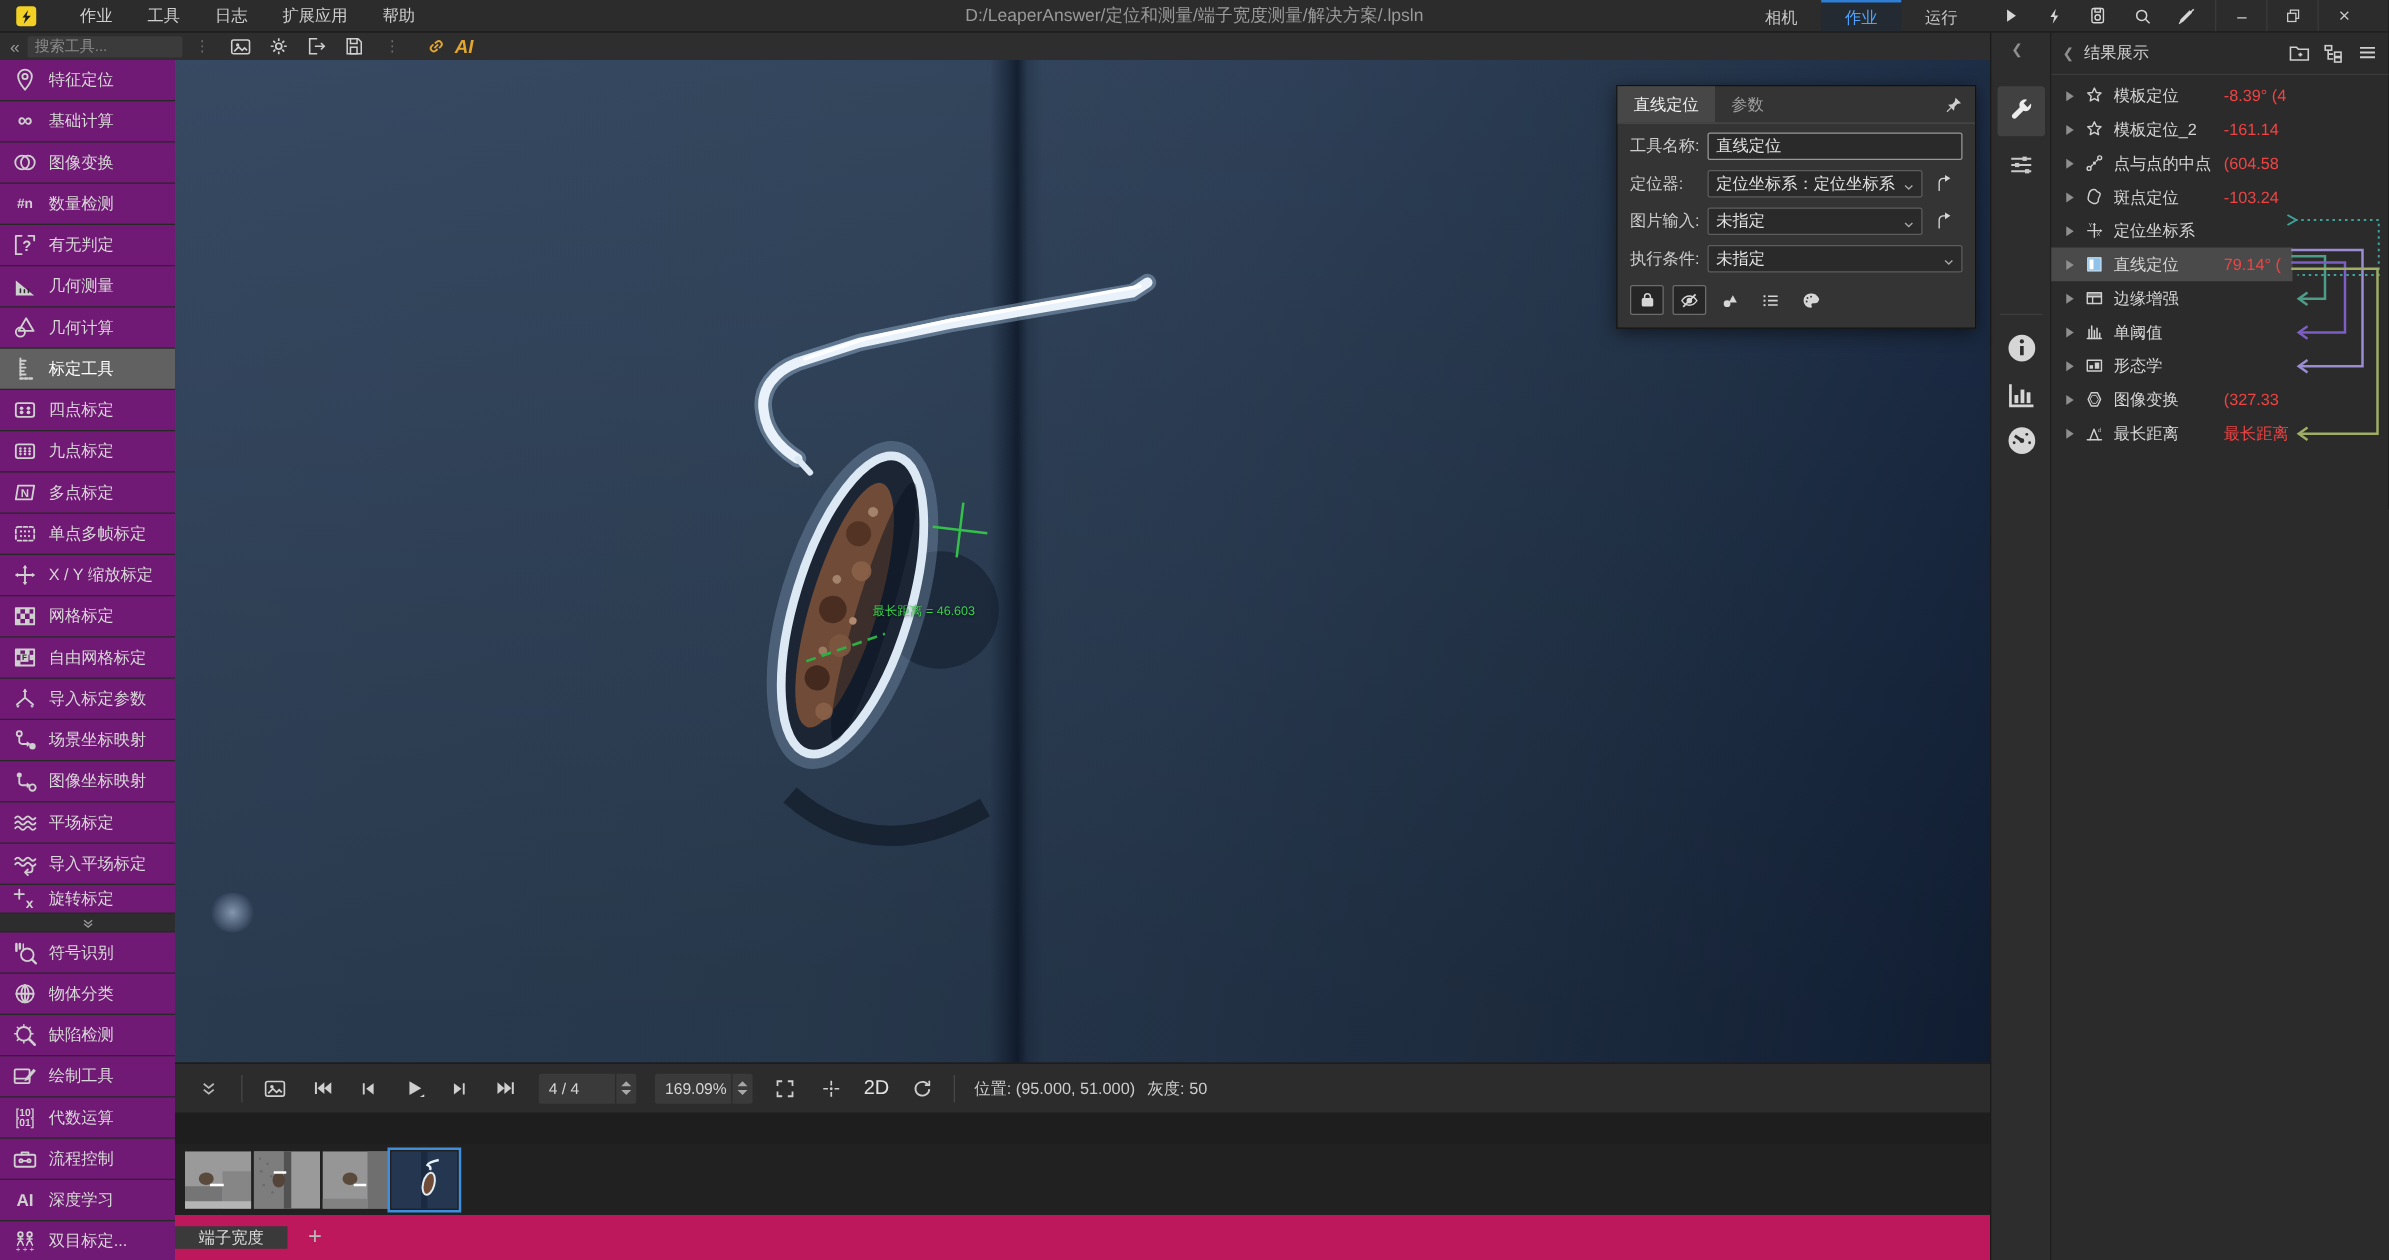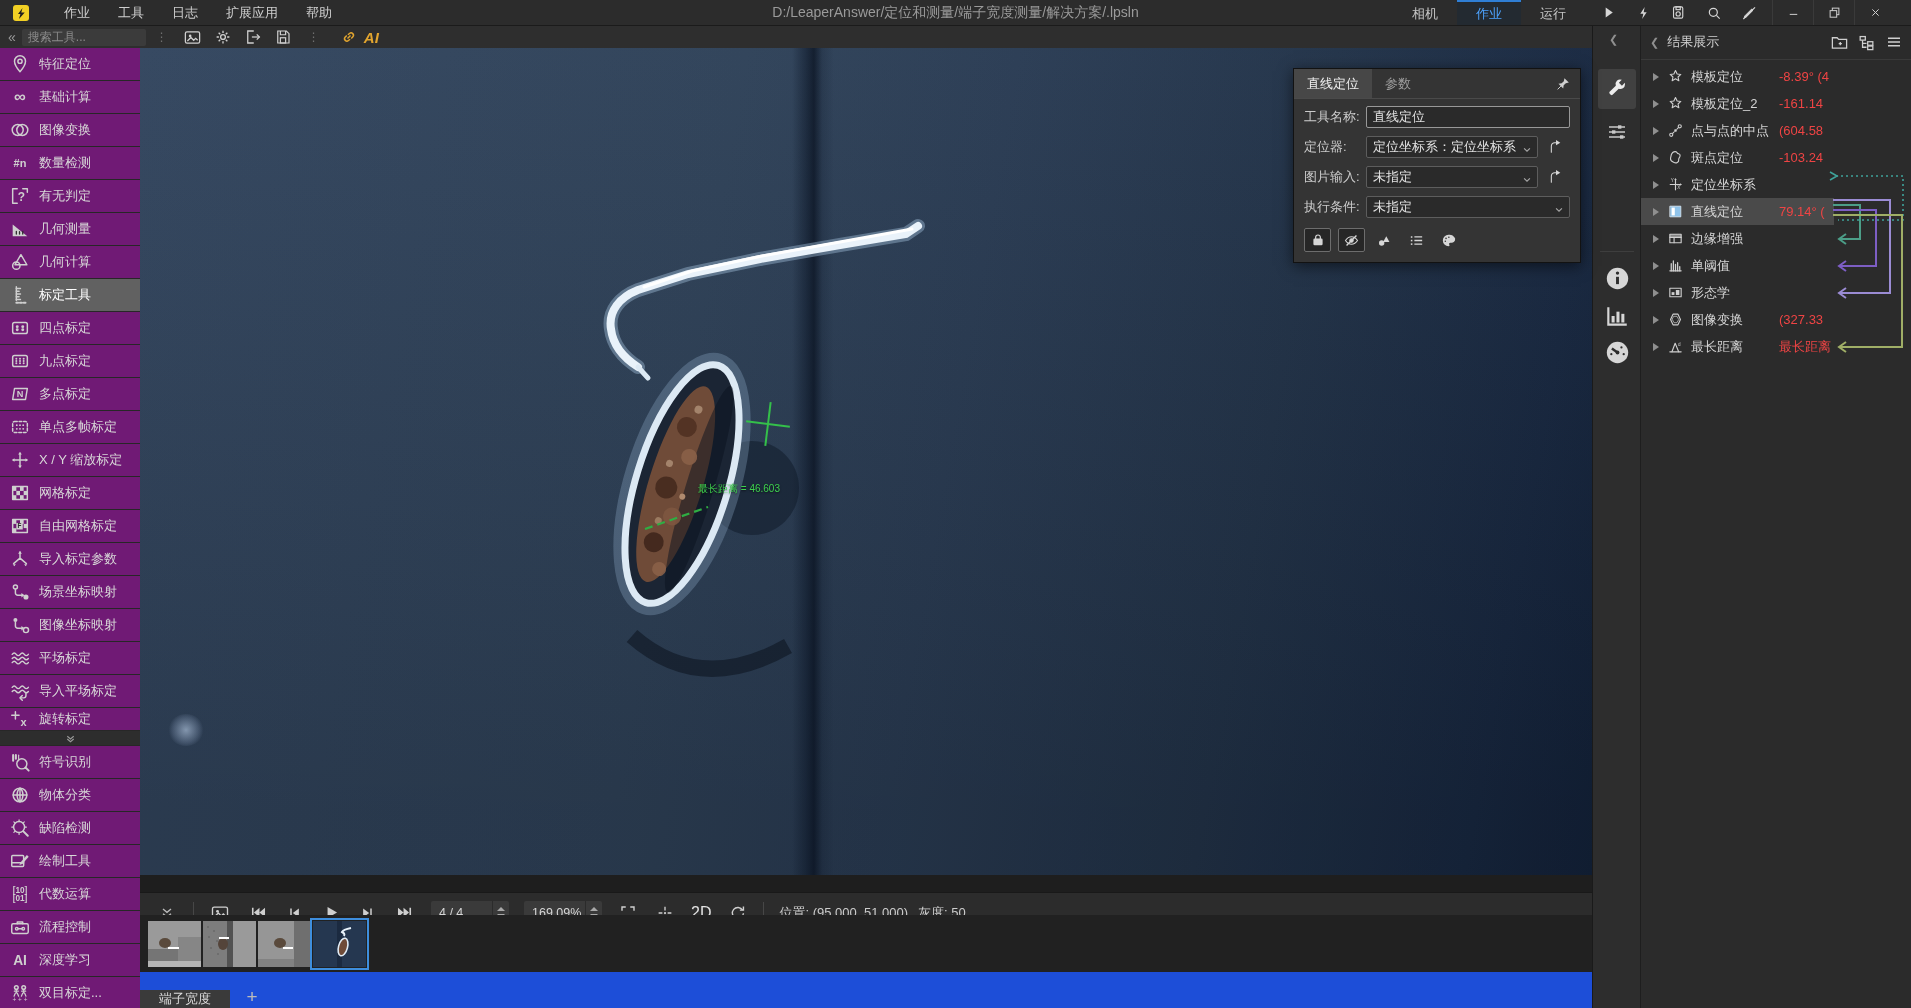--- a/index.html
+++ b/index.html
@@ -71,21 +71,21 @@
   .fp-input{border:1px solid #989898;width:206px}
   .fp-select{border:1px solid #5d5d5d;width:206px}
   .fp-row.jump .fp-select{width:172px}
   .fp-select .chev{position:absolute;right:5px;top:6px}
   .fp-jump{width:26px;height:22px;display:flex;align-items:center;justify-content:center;margin-left:4px}
   .fp-iconrow{display:flex;align-items:center;gap:7px;margin:9px 10px 10px 10px}
   .fpbtn{width:25px;height:22px;display:flex;align-items:center;justify-content:center}
   .fpbtn.boxed{background:#262626;border:1px solid #6d6d6d;border-radius:2px}
 
   
-  .playbar{position:absolute;left:140px;top:892px;width:1452px;height:40px;background:#2c2c2c;
+  .playbar{position:absolute;left:140px;top:850px;width:1452px;height:40px;background:#2c2c2c;
            border-top:1px solid #191919;display:flex;align-items:center;box-sizing:border-box;z-index:5}
   .playbar .icon{width:22px;height:22px;margin-right:15px}
   .pb-first{margin-left:16px}
   .vsep{width:1px;height:22px;background:#474747;margin-right:15px}
   .num-box{width:78px;height:24px;background:#3a3a3a;border-radius:2px;display:flex;align-items:center;
            margin-right:15px;color:#d6d6d6}
   .num-box .val{flex:1;padding-left:8px;font-size:12.5px;white-space:nowrap}
   .spinner{width:16px;height:100%;border-left:1px solid #2b2b2b;display:flex;flex-direction:column;
            align-items:center;justify-content:center;gap:3px}
   .spin-up{width:0;height:0;border-left:4px solid transparent;border-right:4px solid transparent;border-bottom:4px solid #a8a8a8}
@@ -94,22 +94,22 @@
   .pb-status{color:#cccccc;font-size:13px;display:flex;gap:10px;white-space:nowrap}
 
   
   .filmstrip{position:absolute;left:140px;top:915px;width:1452px;height:57px;background:#212121;
              display:flex;align-items:center;padding-left:8px;box-sizing:border-box;z-index:5}
   .thumb{width:53px;height:46px;margin-right:2px;position:relative;box-sizing:border-box}
   .thumb.selected{outline:2px solid #3e8edd;outline-offset:1px}
   .thumb svg{display:block}
 
   
-  .tabbar{position:absolute;left:140px;top:972px;width:1452px;height:36px;background:#1d4ed8;
-          display:flex;align-items:flex-end;z-index:5}
+  .tabbar{position:absolute;left:140px;top:972px;width:1452px;height:36px;background:#be185d;
+          display:flex;align-items:center;z-index:5}
   .job-tab{min-width:66px;padding:0 12px;background:#3a3a3a;color:#dddddd;display:flex;align-items:center;justify-content:center}
   .add-tab{width:44px;display:flex;align-items:center;justify-content:center;color:#bbbbbb;font-size:19px}
 
   
   .toolstrip{position:absolute;left:1592px;top:25px;width:48px;bottom:0;background:#2d2d2d;
              border-left:1px solid #1a1a1a;z-index:10;box-sizing:border-box}
   .strip-chev{position:absolute;left:16px;top:8px;color:#8f8f8f;font-size:11px}
   .strip-tile{position:absolute;left:5px;top:44px;width:38px;height:40px;background:#414141;border-radius:3px;
               display:flex;align-items:center;justify-content:center}
   .strip-icon{position:absolute;left:9px;width:30px;height:30px;display:flex;align-items:center;justify-content:center}

